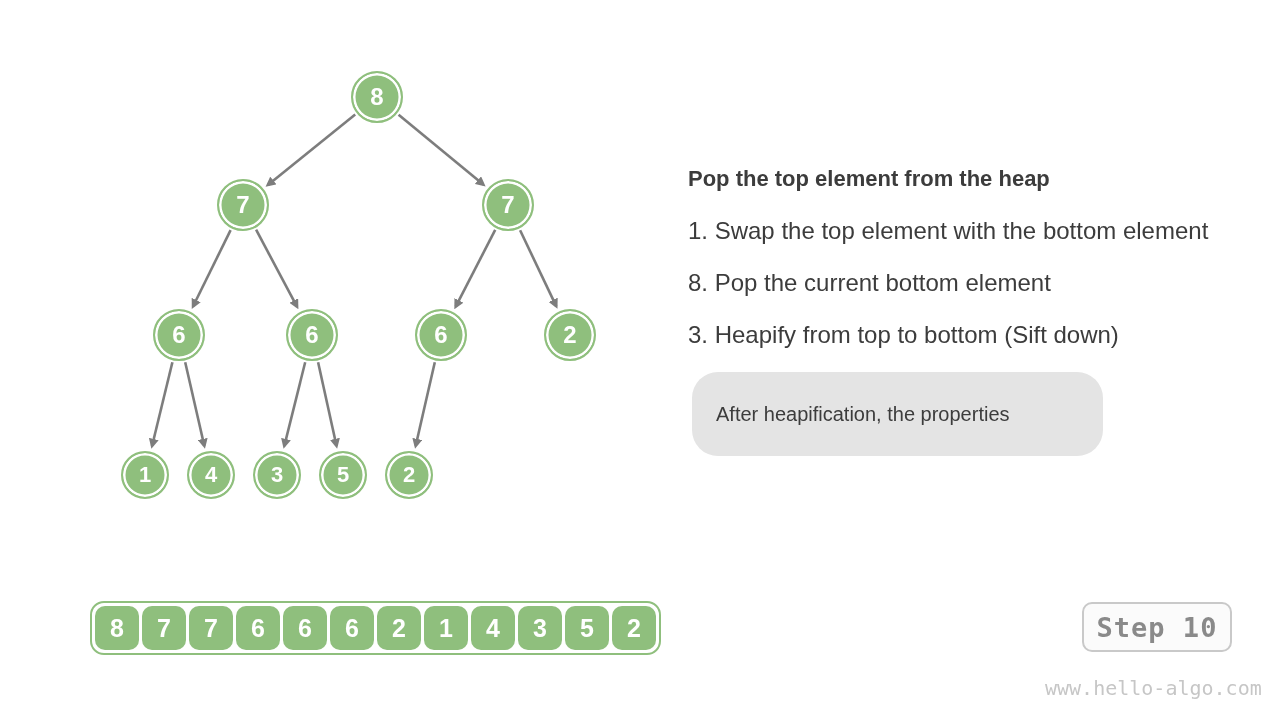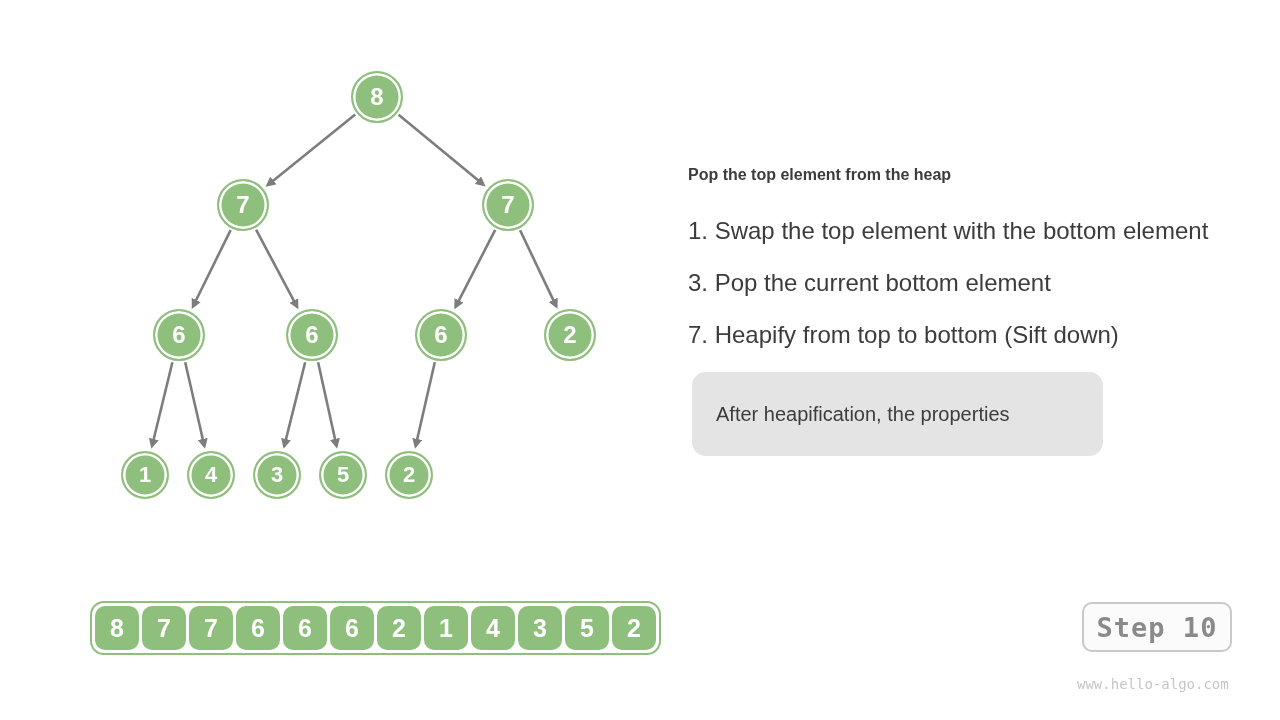--- a/index.html
+++ b/index.html
@@ -29,36 +29,36 @@
     background:var(--green);
     border:2px solid var(--green);
     box-shadow:inset 0 0 0 2.5px #ffffff;
     display:flex;align-items:center;justify-content:center;
     color:#ffffff;
     font-weight:700;
   }
   
   .instr-heading{
     position:absolute;left:688px;top:166px;
-    font-size:16px;font-weight:700;color:var(--text-dark);
+    font-size:22px;font-weight:700;color:var(--text-dark);
     white-space:nowrap;
   }
   .instr-step{
     position:absolute;left:688px;
     font-size:24px;color:var(--text-dark);
     white-space:nowrap;
   }
   .instr-step.s0{top:217px;}
   .instr-step.s1{top:269px;}
   .instr-step.s2{top:321px;}
   .note-box{
     position:absolute;left:692px;top:372px;
     width:411px;height:84px;
     background:var(--note-bg);
-    border-radius:14px;
+    border-radius:26px;
     padding:13px 24px;
     display:flex;flex-direction:column;justify-content:center;gap:8px;
   }
   .note-line{
     font-size:20px;line-height:29px;color:var(--text-dark);
     white-space:nowrap;
   }
   
   .heap-array{
     position:absolute;left:90px;top:601px;
@@ -82,23 +82,23 @@
     border:2px solid var(--step-border);
     border-radius:10px;
     background:#FBFBFB;
     display:flex;align-items:center;justify-content:center;
     font-family:"DejaVu Sans Mono", monospace;
     font-size:27px;font-weight:700;
     color:var(--step-text);
     letter-spacing:1px;
   }
   .watermark{
-    position:absolute;left:1077px;top:676px;
+    position:absolute;left:1045px;top:676px;
     font-family:"DejaVu Sans Mono", monospace;
-    font-size:14px;color:var(--watermark);
+    font-size:20px;color:var(--watermark);
     white-space:nowrap;
   }
 </style>
 </head>
 <body>
 
 <div class="canvas">
 
   <div class="tree-layer">
     <svg id="edges-svg" width="700" height="560" viewBox="0 0 700 560">
@@ -156,22 +156,22 @@
           <span>5</span>
         </div>
         <div class="tree-node" style="left: 385px; top: 451px; width: 48px; height: 48px; font-size: 22px;">
           <span>2</span>
         </div>
       </div>
   </div>
 
   <div class="instr-heading">Pop the top element from the heap</div>
   <div class="instr-step s0">1. Swap the top element with the bottom element</div>
-  <div class="instr-step s1">3. Pop the current bottom element</div>
-  <div class="instr-step s2">7. Heapify from top to bottom (Sift down)</div>
+  <div class="instr-step s1">8. Pop the current bottom element</div>
+  <div class="instr-step s2">3. Heapify from top to bottom (Sift down)</div>
 
   <div class="note-box">
     <div class="note-line">After heapification, the properties</div>
   </div>
 
   <div class="heap-array" id="heap-array">
       <div class="array-cell">8</div>
       <div class="array-cell">7</div>
       <div class="array-cell">7</div>
       <div class="array-cell">6</div>

